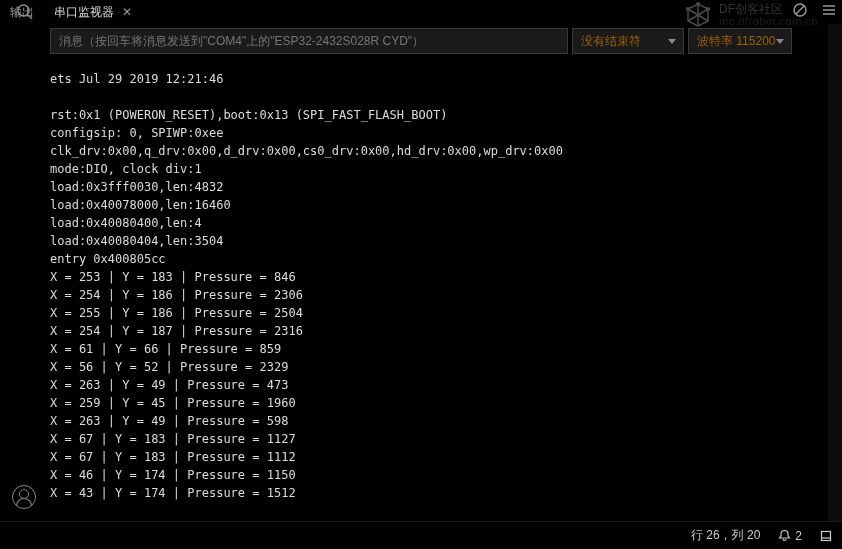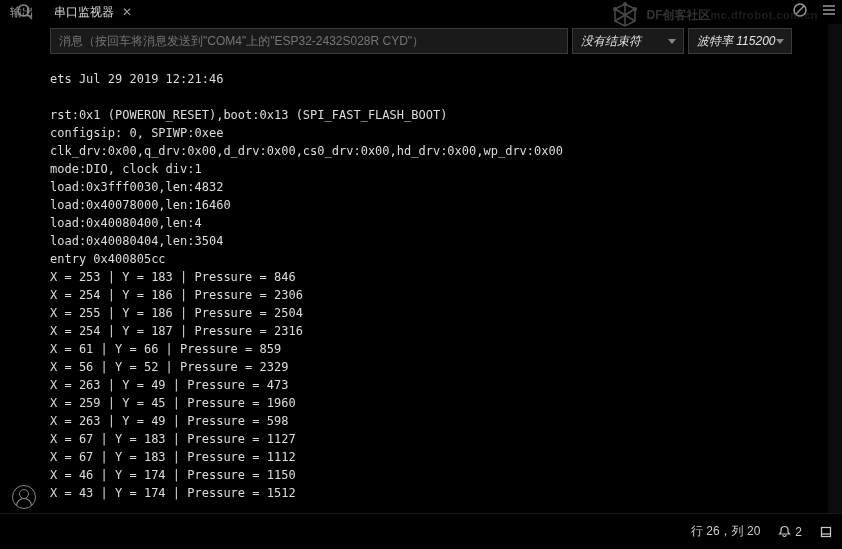--- a/index.html
+++ b/index.html
@@ -17,31 +17,31 @@
 .watermark { position:absolute; right:24px; top:0; font-size:12px; color:#555; pointer-events:none;
   text-shadow:0 0 2px #000; letter-spacing:0; z-index:5; display:flex; align-items:center; gap:4px; }
 .watermark .wm-logo { opacity:0.55; }
 .watermark .wm-a { opacity:0.6; font-size:12px; }
 .watermark .wm-b { opacity:0.35; font-size:11px; letter-spacing:0.5px; }
 
 
 .ctrl-row { display:flex; gap:4px; padding:4px 50px 4px 50px; align-items:center; }
 .msg-input { flex:1; height:26px; background:#1a1a1a; border:1px solid #3a3a3a; color:#888;
   font-size:12px; padding:0 8px; }
-.sel { height:26px; background:#1a1a1a; border:1px solid #3a3a3a; color:#e5e5e5; font-size:12px;
-  padding:0 22px 0 8px; display:flex; align-items:center; position:relative; white-space:nowrap;font-style:italic; }
+.sel { height:26px; background:#1a1a1a; border:1px solid #3a3a3a; color:#a16207; font-size:12px;
+  padding:0 22px 0 8px; display:flex; align-items:center; position:relative; white-space:nowrap; }
 .sel::after { content:""; position:absolute; right:7px; top:10px; border-left:4px solid transparent;
   border-right:4px solid transparent; border-top:5px solid #888; }
 
 
 .term { padding:12px 0 12px 50px; font-family:"Consolas","NSimSun",monospace; font-size:12px;
   line-height:18px; color:#dcdcdc; white-space:pre; overflow:auto; height:458px; }
 
 
-.footer { position:absolute; bottom:0; left:0; right:0; height:36px; background:#000;
+.footer { position:absolute; bottom:0; left:0; right:0; height:28px; background:#000;
   border-top:1px solid #1a1a1a; display:flex; align-items:center; justify-content:flex-end;
   padding:0 10px; gap:18px; font-size:12px; color:#ccc; }
 .footer .seg { display:flex; align-items:center; gap:4px; }
 .footer .light { color:#ccc; }
 
 
 .avatar { position:absolute; left:12px; bottom:40px; width:24px; height:24px; border:1.5px solid #888;
   border-radius:50%; display:flex; align-items:center; justify-content:center; }
 .avatar::before { content:""; width:8px; height:8px; border:1.5px solid #888; border-radius:50%;
   position:absolute; top:3px; }
@@ -59,21 +59,21 @@
     <g fill="none" stroke="#888" stroke-width="1.5">
       <path d="M17 4 L27 9 L27 21 L17 26 L7 21 L7 9 Z"></path>
       <line x1="17" y1="4" x2="17" y2="26"></line>
       <line x1="7" y1="9" x2="27" y2="21"></line>
       <line x1="27" y1="9" x2="7" y2="21"></line>
     </g>
     <circle cx="17" cy="4" r="2" fill="#888"></circle>
     <circle cx="27" cy="9" r="2" fill="#888"></circle>
     <circle cx="7" cy="9" r="2" fill="#888"></circle>
   </svg>
-  <span style="display:flex;flex-direction:row;line-height:12px;font-weight:bold;">
+  <span style="display:flex;flex-direction:column;line-height:12px;">
     <span class="wm-a">DF创客社区</span>
     <span class="wm-b">mc.dfrobot.com.cn</span>
   </span>
 </div>
 
 <div class="top-row">
   <span class="search-icon">
     <svg width="18" height="18" viewBox="0 0 18 18">
         <circle cx="7.5" cy="7.5" r="5.5" fill="none" stroke="#888" stroke-width="1.5"></circle>
         <line x1="12" y1="12" x2="16" y2="16" stroke="#888" stroke-width="1.5"></line>

